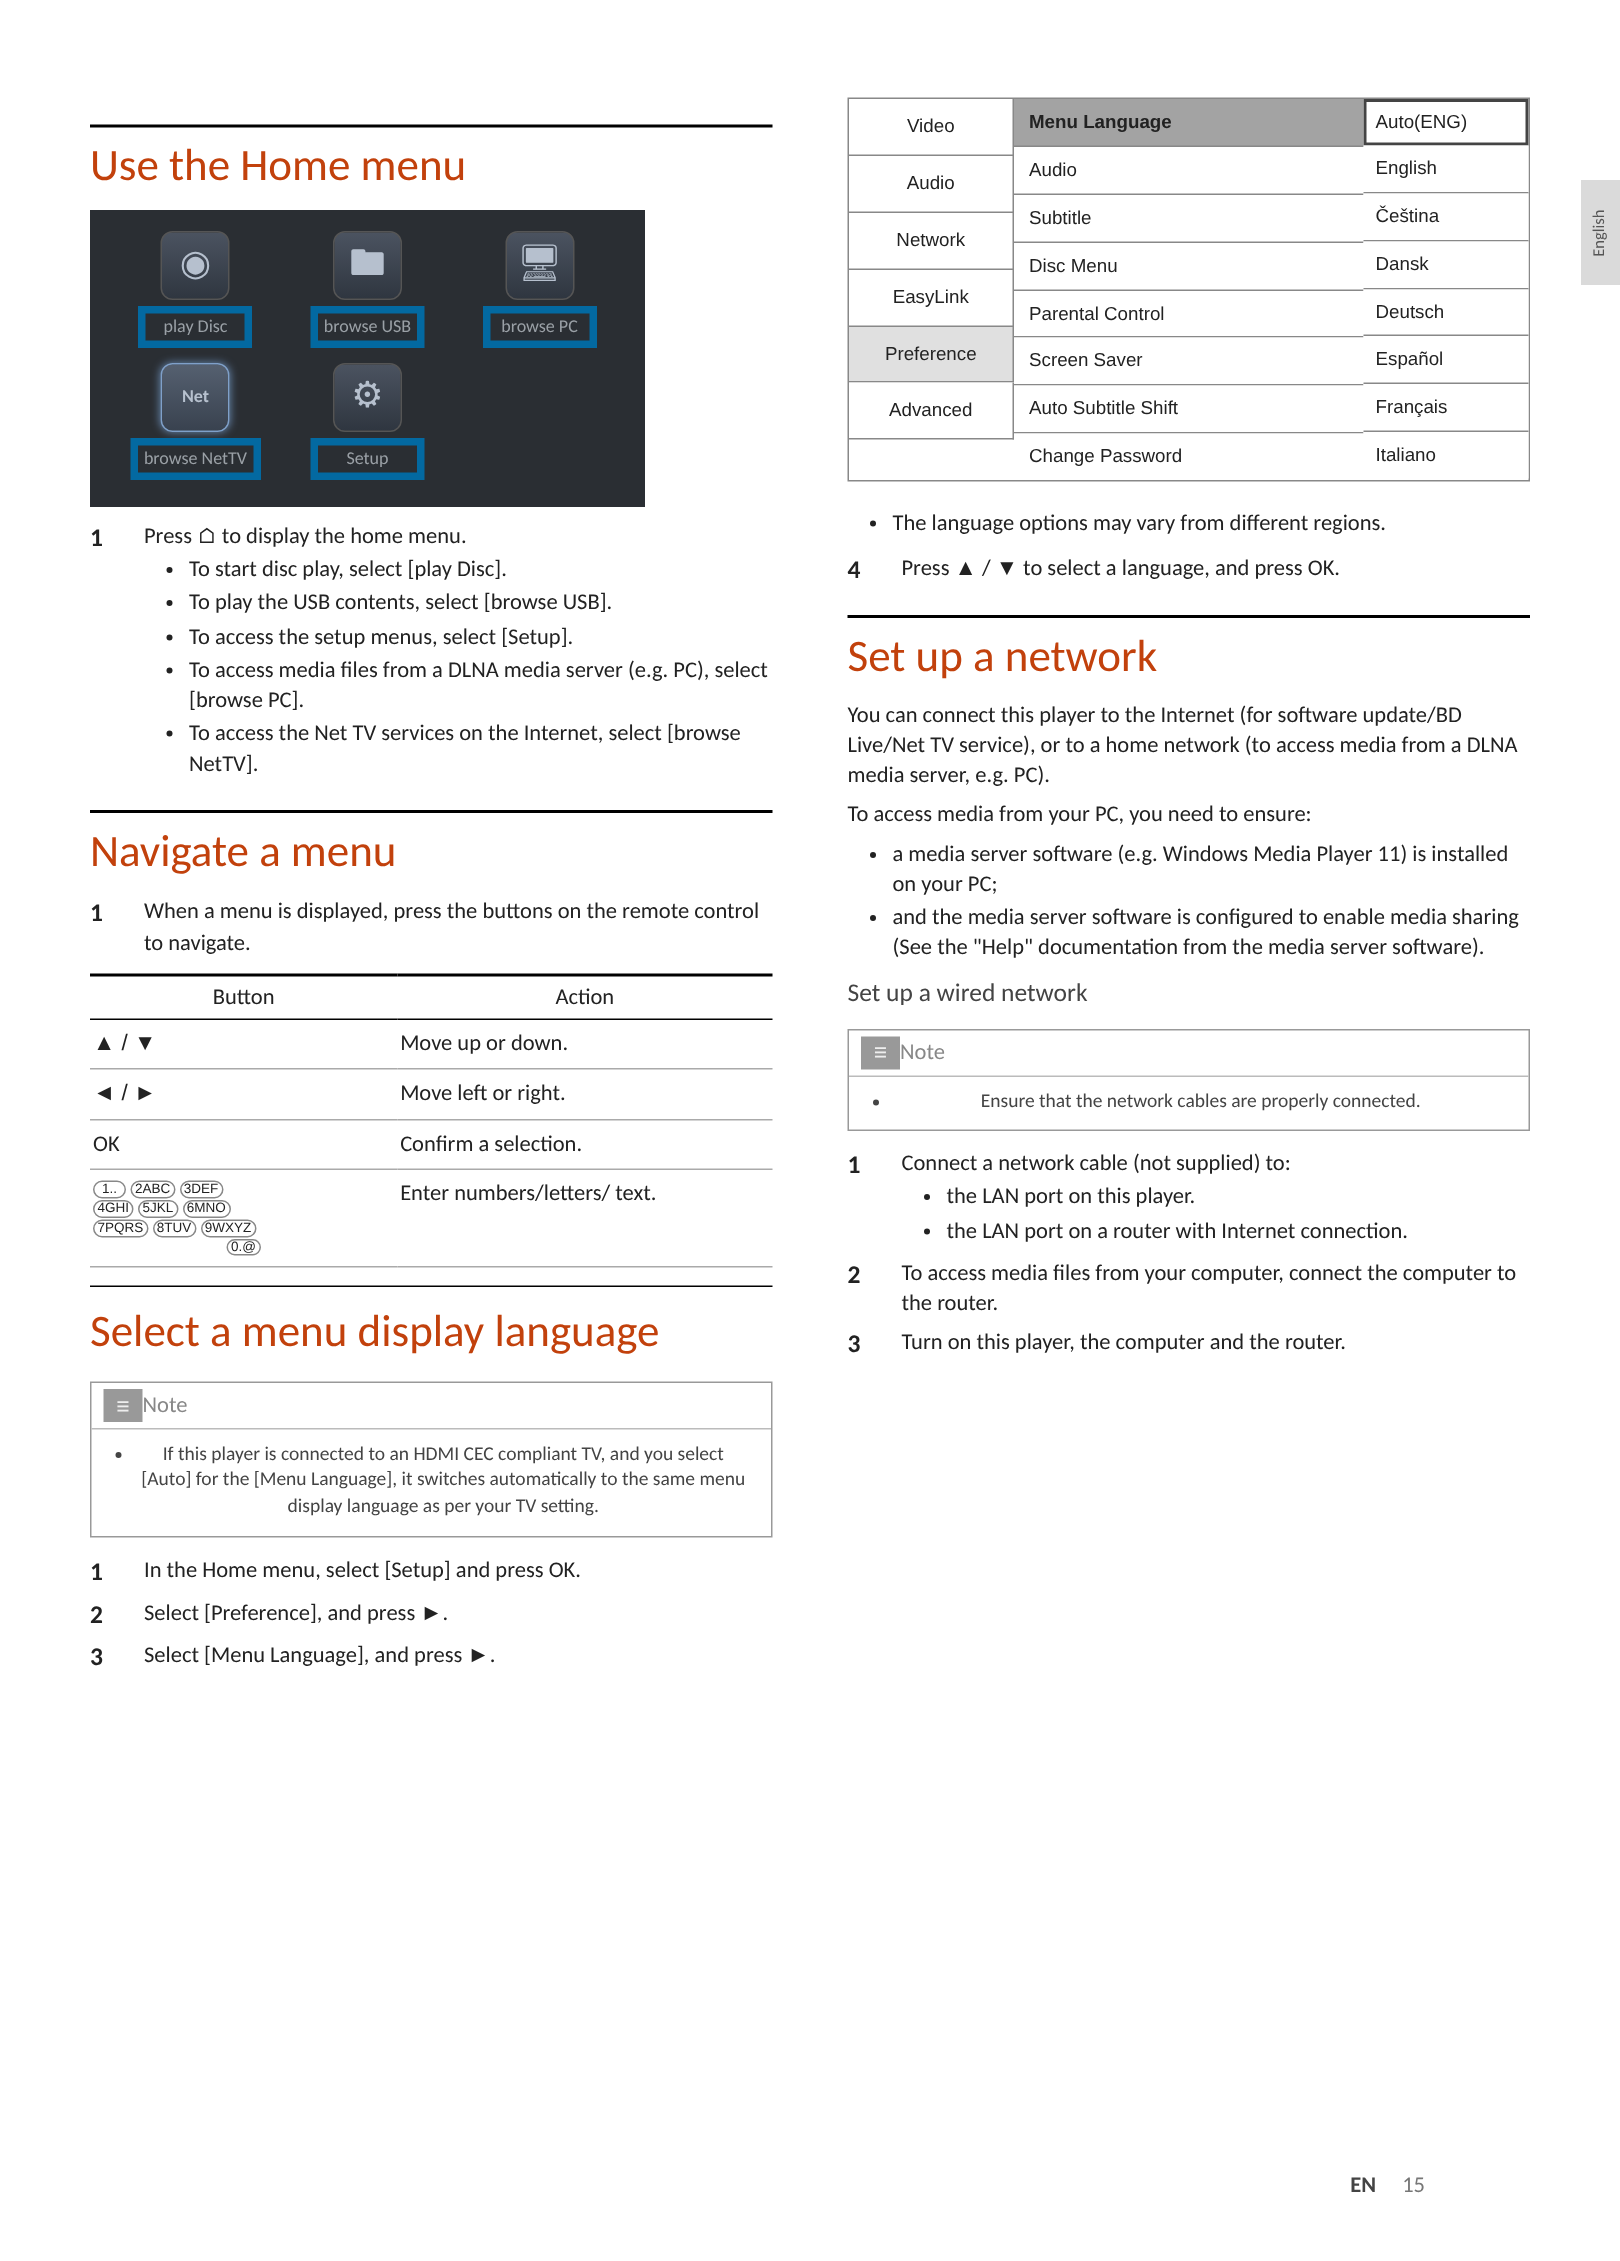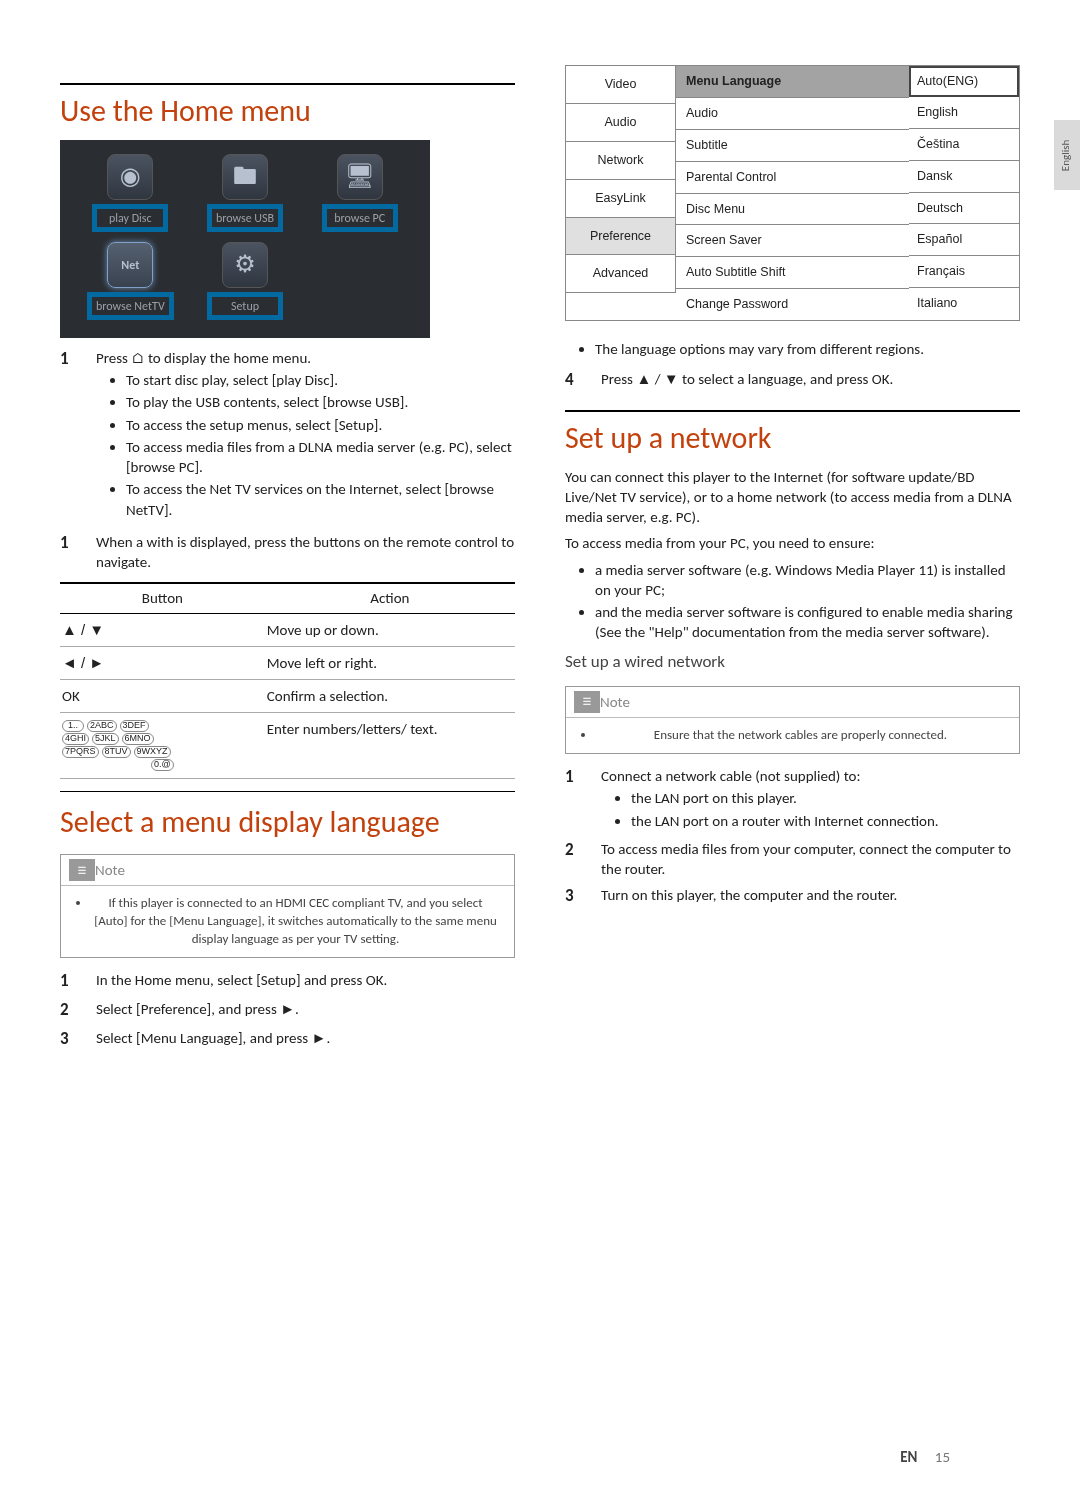--- a/index.html
+++ b/index.html
@@ -238,24 +238,25 @@
               <li><span>To start disc play, select </span><span class="bold">[play Disc]</span>.</li>
               <li><span>To play the USB contents, select </span><span class="bold">[browse USB]</span>.</li>
               <li><span>To access the setup menus, select </span><span class="bold">[Setup]</span>.</li>
               <li><span>To access media files from a DLNA media server (e.g. PC), select </span><span class="bold">[browse PC]</span>.</li>
               <li><span>To access the Net TV services on the Internet, select </span><span class="bold">[browse NetTV]</span>.</li>
             </ul>
           </div>
         </li>
       </ol>
 
+      <h2 class="section">Navigate a menu</h2>
       <ol class="steps">
         <li>
           <span class="num">1</span>
-          <div class="body">When a with is displayed, press the buttons on the remote control to navigate.</div>
+          <div class="body">When a menu is displayed, press the buttons on the remote control to navigate.</div>
         </li>
       </ol>
 
       <table class="nav">
         <tbody>
             <tr>
           <th style="width:45%">Button</th>
           <th>Action</th>
         </tr>
         <tr>
@@ -337,22 +338,22 @@
           <div class="tab">Audio</div>
           <div class="tab">Network</div>
           <div class="tab">EasyLink</div>
           <div class="tab sel">Preference</div>
           <div class="tab">Advanced</div>
         </div>
         <div class="sm-mid">
           <div class="opt sel">Menu Language</div>
           <div class="opt">Audio</div>
           <div class="opt">Subtitle</div>
+          <div class="opt">Disc Menu</div>
           <div class="opt">Parental Control</div>
-          <div class="opt">Disc Menu</div>
           <div class="opt">Screen Saver</div>
           <div class="opt">Auto Subtitle Shift</div>
           <div class="opt" style="border-bottom:none">Change Password</div>
         </div>
         <div class="sm-right">
           <div class="val sel">Auto(ENG)</div>
           <div class="val">English</div>
           <div class="val">Čeština</div>
           <div class="val">Dansk</div>
           <div class="val">Deutsch</div>

